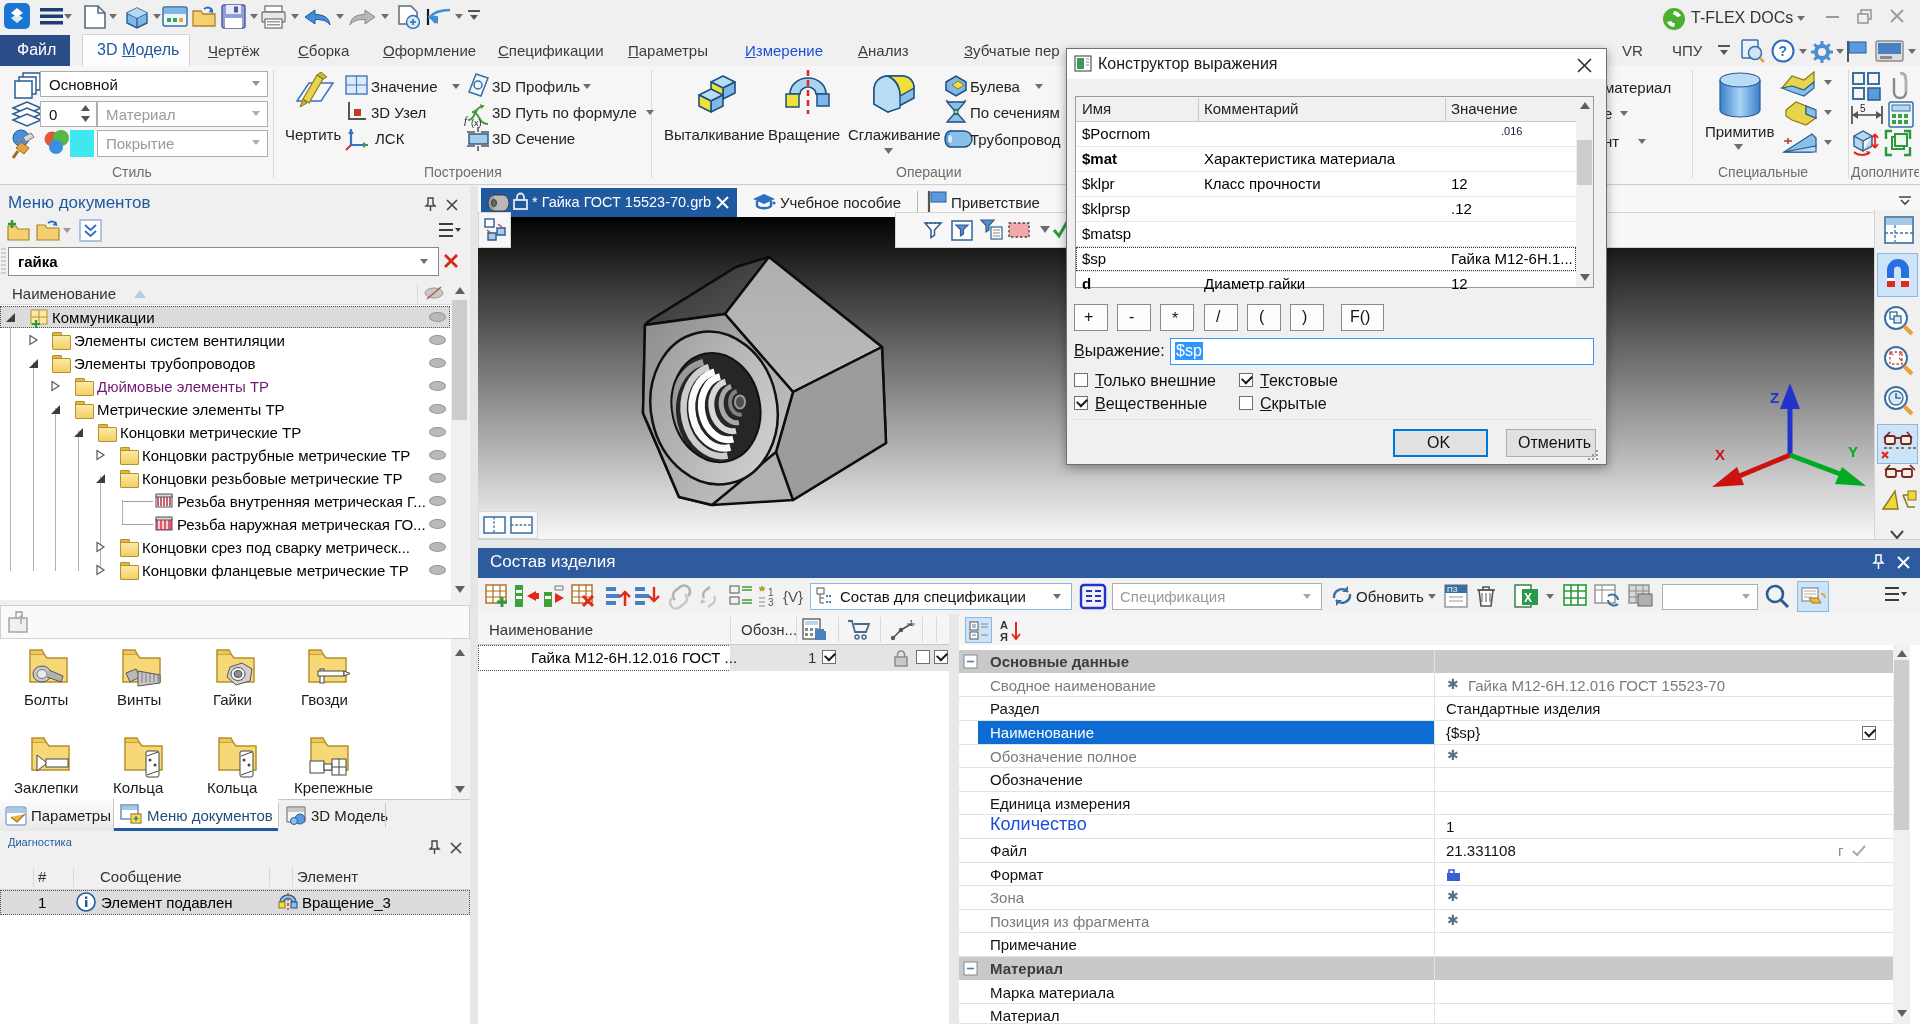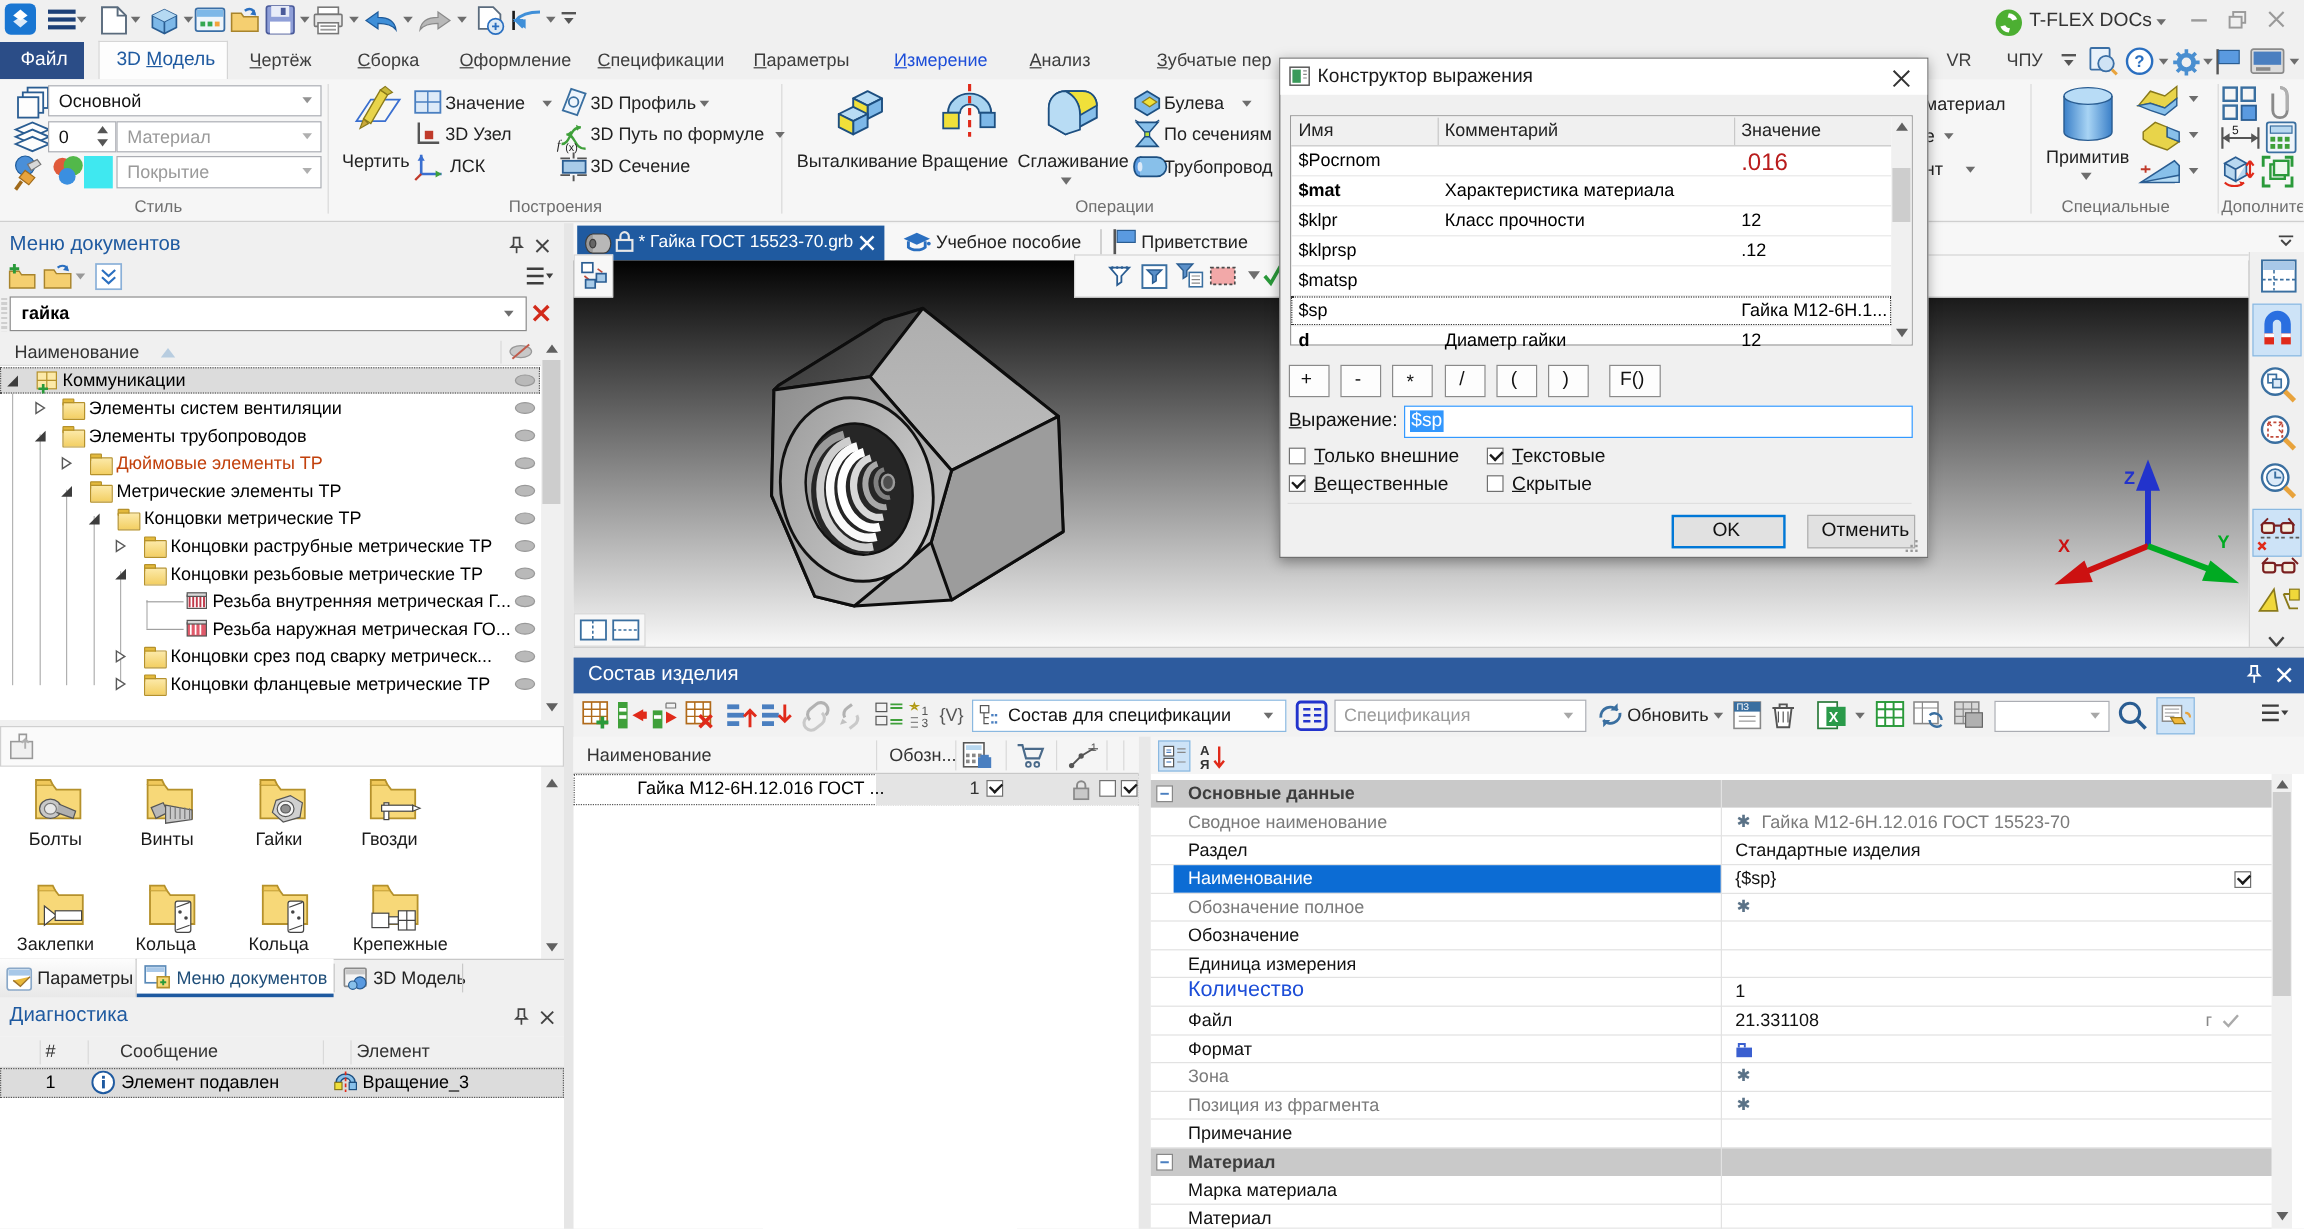--- a/index.html
+++ b/index.html
@@ -472,21 +472,21 @@
 <svg class="ico" style="left:28px;top:358px" width="12" height="12">
     <path d="M10 1 V10 H1 Z" fill="#3d3d3d"></path>
   </svg>
 <div class="fold" style="left:52px;top:358px"></div>
 <div class="t" style="left:74px;top:355px;font-size:15px;color:#000">Элементы трубопроводов</div>
 <div class="eye" style="left:429px;top:358px"></div>
 <svg class="ico" style="left:50px;top:380px" width="11" height="12">
     <path d="M2 1.5 L9 6 L2 10.5 Z" fill="#fff" stroke="#5a5a5a" stroke-width="1.2"></path>
   </svg>
 <div class="fold" style="left:75px;top:381px"></div>
-<div class="t" style="left:97px;top:378px;font-size:15px;color:#c2410c">Дюймовые элементы ТР</div>
+<div class="t" style="left:97px;top:378px;font-size:15px;color:#701a75">Дюймовые элементы ТР</div>
 <div class="eye" style="left:429px;top:381px"></div>
 <svg class="ico" style="left:50px;top:404px" width="12" height="12">
     <path d="M10 1 V10 H1 Z" fill="#3d3d3d"></path>
   </svg>
 <div class="fold" style="left:75px;top:404px"></div>
 <div class="t" style="left:97px;top:401px;font-size:15px;color:#000">Метрические элементы ТР</div>
 <div class="eye" style="left:429px;top:404px"></div>
 <svg class="ico" style="left:73px;top:427px" width="12" height="12">
     <path d="M10 1 V10 H1 Z" fill="#3d3d3d"></path>
   </svg>
@@ -657,21 +657,21 @@
 <div class="sep" style="left:278px;top:803px;height:24px;background:#c8c8c8"></div>
 <svg class="ico" style="left:287px;top:805px" width="22" height="21">
     <rect x="0" y="2" width="18" height="15" rx="1" fill="#f5f5f5" stroke="#8a8a8a" stroke-width="1.4"></rect>
     <rect x="1" y="3" width="16" height="4" fill="#c8c8c8"></rect>
     <circle cx="13" cy="14" r="5" fill="#5a9ae0" stroke="#2a5d92"></circle>
     <circle cx="7" cy="16" r="3.5" fill="#88c0ea" stroke="#2a5d92"></circle>
   </svg>
 <div class="t" style="left:311px;top:807px;font-size:15px;color:#222">3D Модель</div>
 <div class="sep" style="left:385px;top:803px;height:24px;background:#c8c8c8"></div>
 
-<div class="t" style="left:8px;top:836px;font-size:17px;color:#1f5aa0">Диагностика</div>
+<div class="t" style="left:8px;top:836px;font-size:11px;color:#1f5aa0">Диагностика</div>
 <svg class="ico" style="left:428px;top:840px" width="13" height="15">
     <path d="M4 1 h5 v6 l2 2 h-9 l2 -2 z" fill="none" stroke="#444" stroke-width="1.4"></path>
     <path d="M6.5 9 V14" stroke="#444" stroke-width="1.4"></path>
   </svg>
 <svg class="ico" style="left:450px;top:842px" width="12" height="12">
     <path d="M1 1 L11 11 M11 1 L1 11" stroke="#444" stroke-width="1.6"></path>
   </svg>
 <div class="ab" style="left:0;top:864px;width:470px;height:160px;background:#fff"></div>
 <div class="ab" style="left:0;top:864px;width:470px;height:26px;background:#f0f0f0;border-bottom:1px solid #d5d5d5"></div>
 <div class="t" style="left:38px;top:868px;font-size:15px;color:#333">#</div>
@@ -1196,21 +1196,21 @@
 <div class="t" style="left:1451px;top:100px;font-size:15px;color:#222">Значение</div>
 <div class="ab" style="left:1576px;top:97px;width:17px;height:190px;background:#f0f0f0"></div>
 <svg class="ico" style="left:1580px;top:102px" width="10" height="8">
     <path d="M5 0 L10 7 L0 7 Z" fill="#606060"></path>
   </svg>
 <svg class="ico" style="left:1580px;top:274px" width="10" height="8">
     <path d="M0 0 L10 0 L5 7 Z" fill="#606060"></path>
   </svg>
 <div class="ab" style="left:1577px;top:140px;width:15px;height:45px;background:#cdcdcd"></div>
 <div class="t" style="left:1082px;top:125px;font-size:15px;font-weight:normal;color:#000">$Pocrnom</div>
-<div class="t" style="left:1451px;top:125px;font-size:20px;color:#b91c1c">.016</div>
+<div class="t" style="left:1501px;top:125px;font-size:11px;color:#0f172a">.016</div>
 <div class="ab" style="left:1076px;top:146px;width:500px;height:1px;background:#e8e8e8"></div>
 <div class="t" style="left:1082px;top:150px;font-size:15px;font-weight:bold;color:#000">$mat</div>
 <div class="t" style="left:1204px;top:150px;font-size:15px;color:#000">Характеристика материала</div>
 <div class="ab" style="left:1076px;top:171px;width:500px;height:1px;background:#e8e8e8"></div>
 <div class="t" style="left:1082px;top:175px;font-size:15px;font-weight:normal;color:#000">$klpr</div>
 <div class="t" style="left:1204px;top:175px;font-size:15px;color:#000">Класс прочности</div>
 <div class="t" style="left:1451px;top:175px;font-size:15px;color:#000">12</div>
 <div class="ab" style="left:1076px;top:196px;width:500px;height:1px;background:#e8e8e8"></div>
 <div class="t" style="left:1082px;top:200px;font-size:15px;font-weight:normal;color:#000">$klprsp</div>
 <div class="t" style="left:1451px;top:200px;font-size:15px;color:#000">.12</div>

